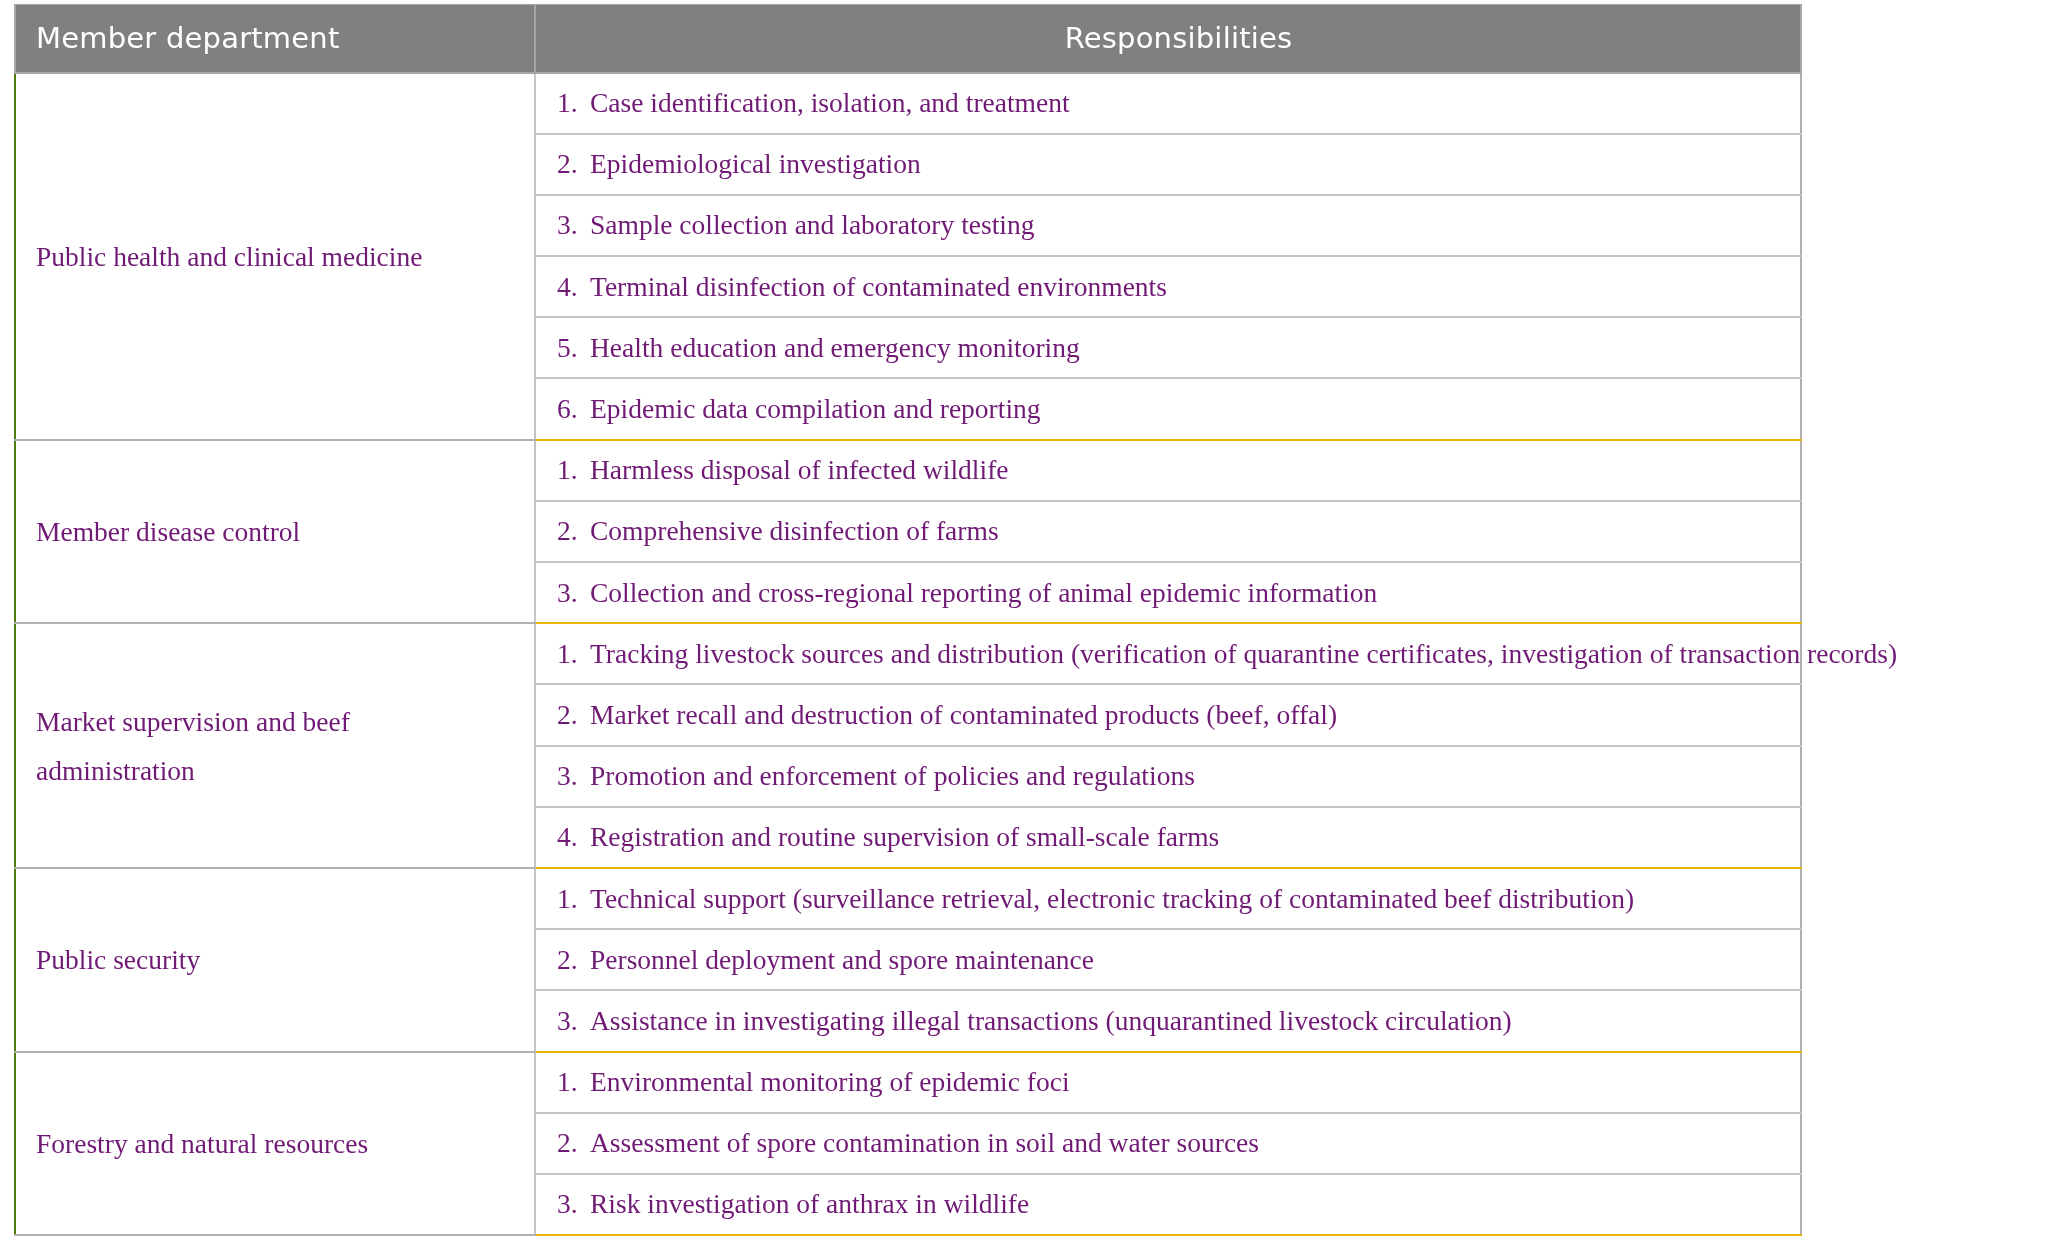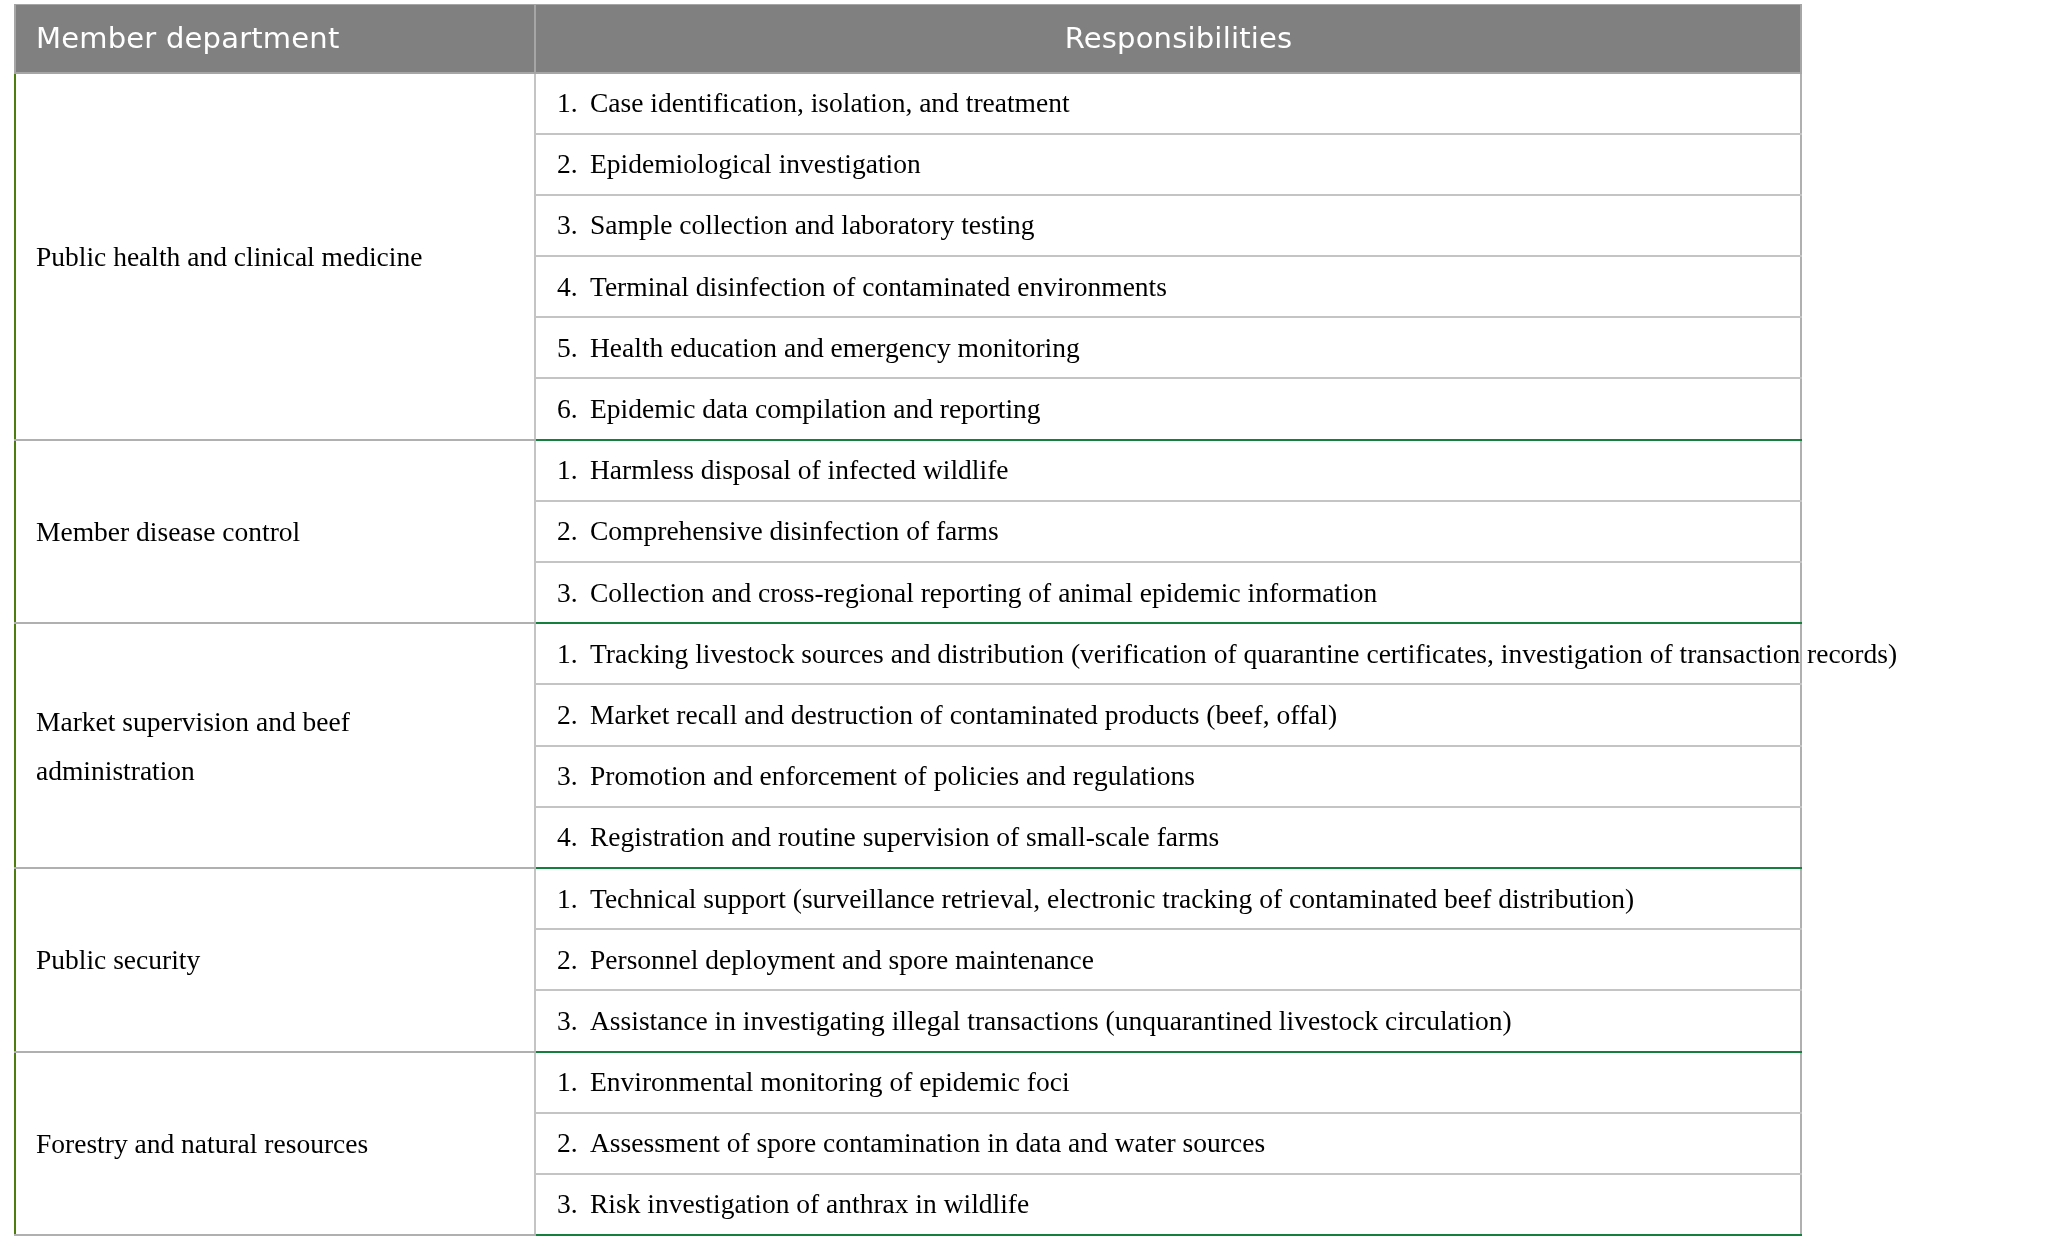--- a/index.html
+++ b/index.html
@@ -33,40 +33,40 @@
     border: 2px solid #a6a6a6;
     border-top: 1px solid #a6a6a6;
     letter-spacing: 0.2px;
     box-sizing: border-box;
   }
   .table th.col-dept { width: 520px; padding-left: 20px; }
   .table th.col-resp { padding-left: 21px; text-align: center; }
   .table td {
     font-family: "Liberation Serif", "DejaVu Serif", serif;
     font-size: 27.5px;
-    color: #000000;
+    color: #701a75;
     height: 61.2px;
     box-sizing: border-box;
     border: 2px solid #c4c4c4;
     padding: 0;
     vertical-align: middle;
   }
   .table td.dept {
     padding-left: 20px;
     padding-right: 20px;
     line-height: 49px;
     border-left: 2px solid #4d7c0f;
     border-bottom: 2px solid #b0b0b0;
   }
   .table td.resp {
     padding-left: 21px;
     white-space: nowrap;
     border-right: 2px solid #b0b0b0;
   }
-  .table tr.group-end td { border-bottom: 2px solid #15803d; }
+  .table tr.group-end td { border-bottom: 2px solid #eab308; }
   .num {
     display: inline-block;
     width: 33px;
   }
 </style>
 </head>
 <body>
 
 <table class="table">
   <thead>
@@ -126,19 +126,19 @@
         <td class="resp"><span class="num">2.</span><span>Personnel deployment and spore maintenance</span></td>
       </tr>
       <tr class="group-end">
         <td class="resp"><span class="num">3.</span><span>Assistance in investigating illegal transactions (unquarantined livestock circulation)</span></td>
       </tr>
       <tr>
         <td class="dept" rowspan="3">Forestry and natural resources</td>
         <td class="resp"><span class="num">1.</span><span>Environmental monitoring of epidemic foci</span></td>
       </tr>
       <tr>
-        <td class="resp"><span class="num">2.</span><span>Assessment of spore contamination in data and water sources</span></td>
+        <td class="resp"><span class="num">2.</span><span>Assessment of spore contamination in soil and water sources</span></td>
       </tr>
       <tr class="group-end">
         <td class="resp"><span class="num">3.</span><span>Risk investigation of anthrax in wildlife</span></td>
       </tr>
     </tbody>
 </table>
 
 </body></html>

